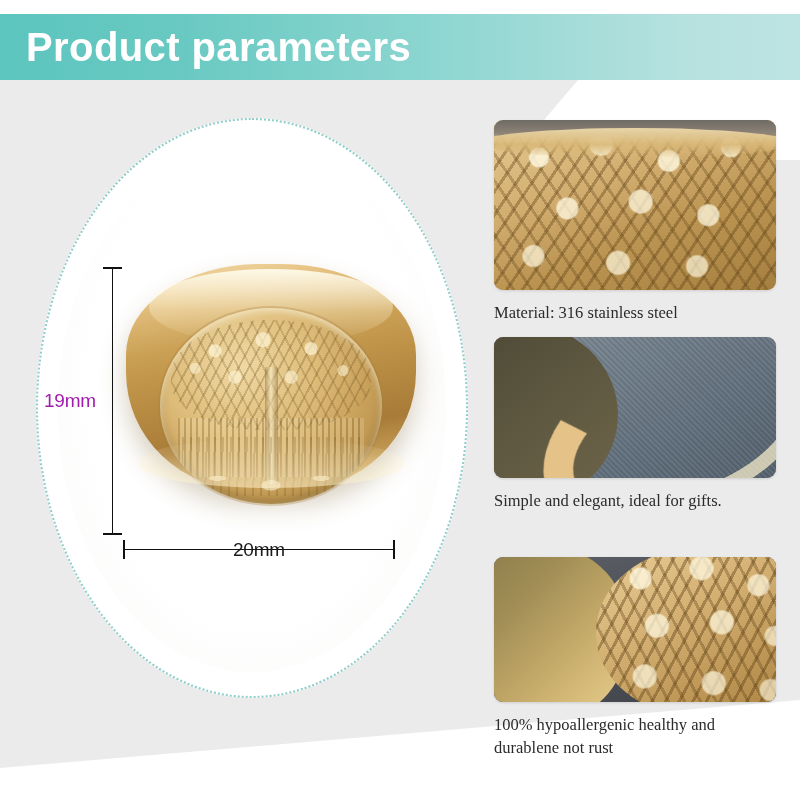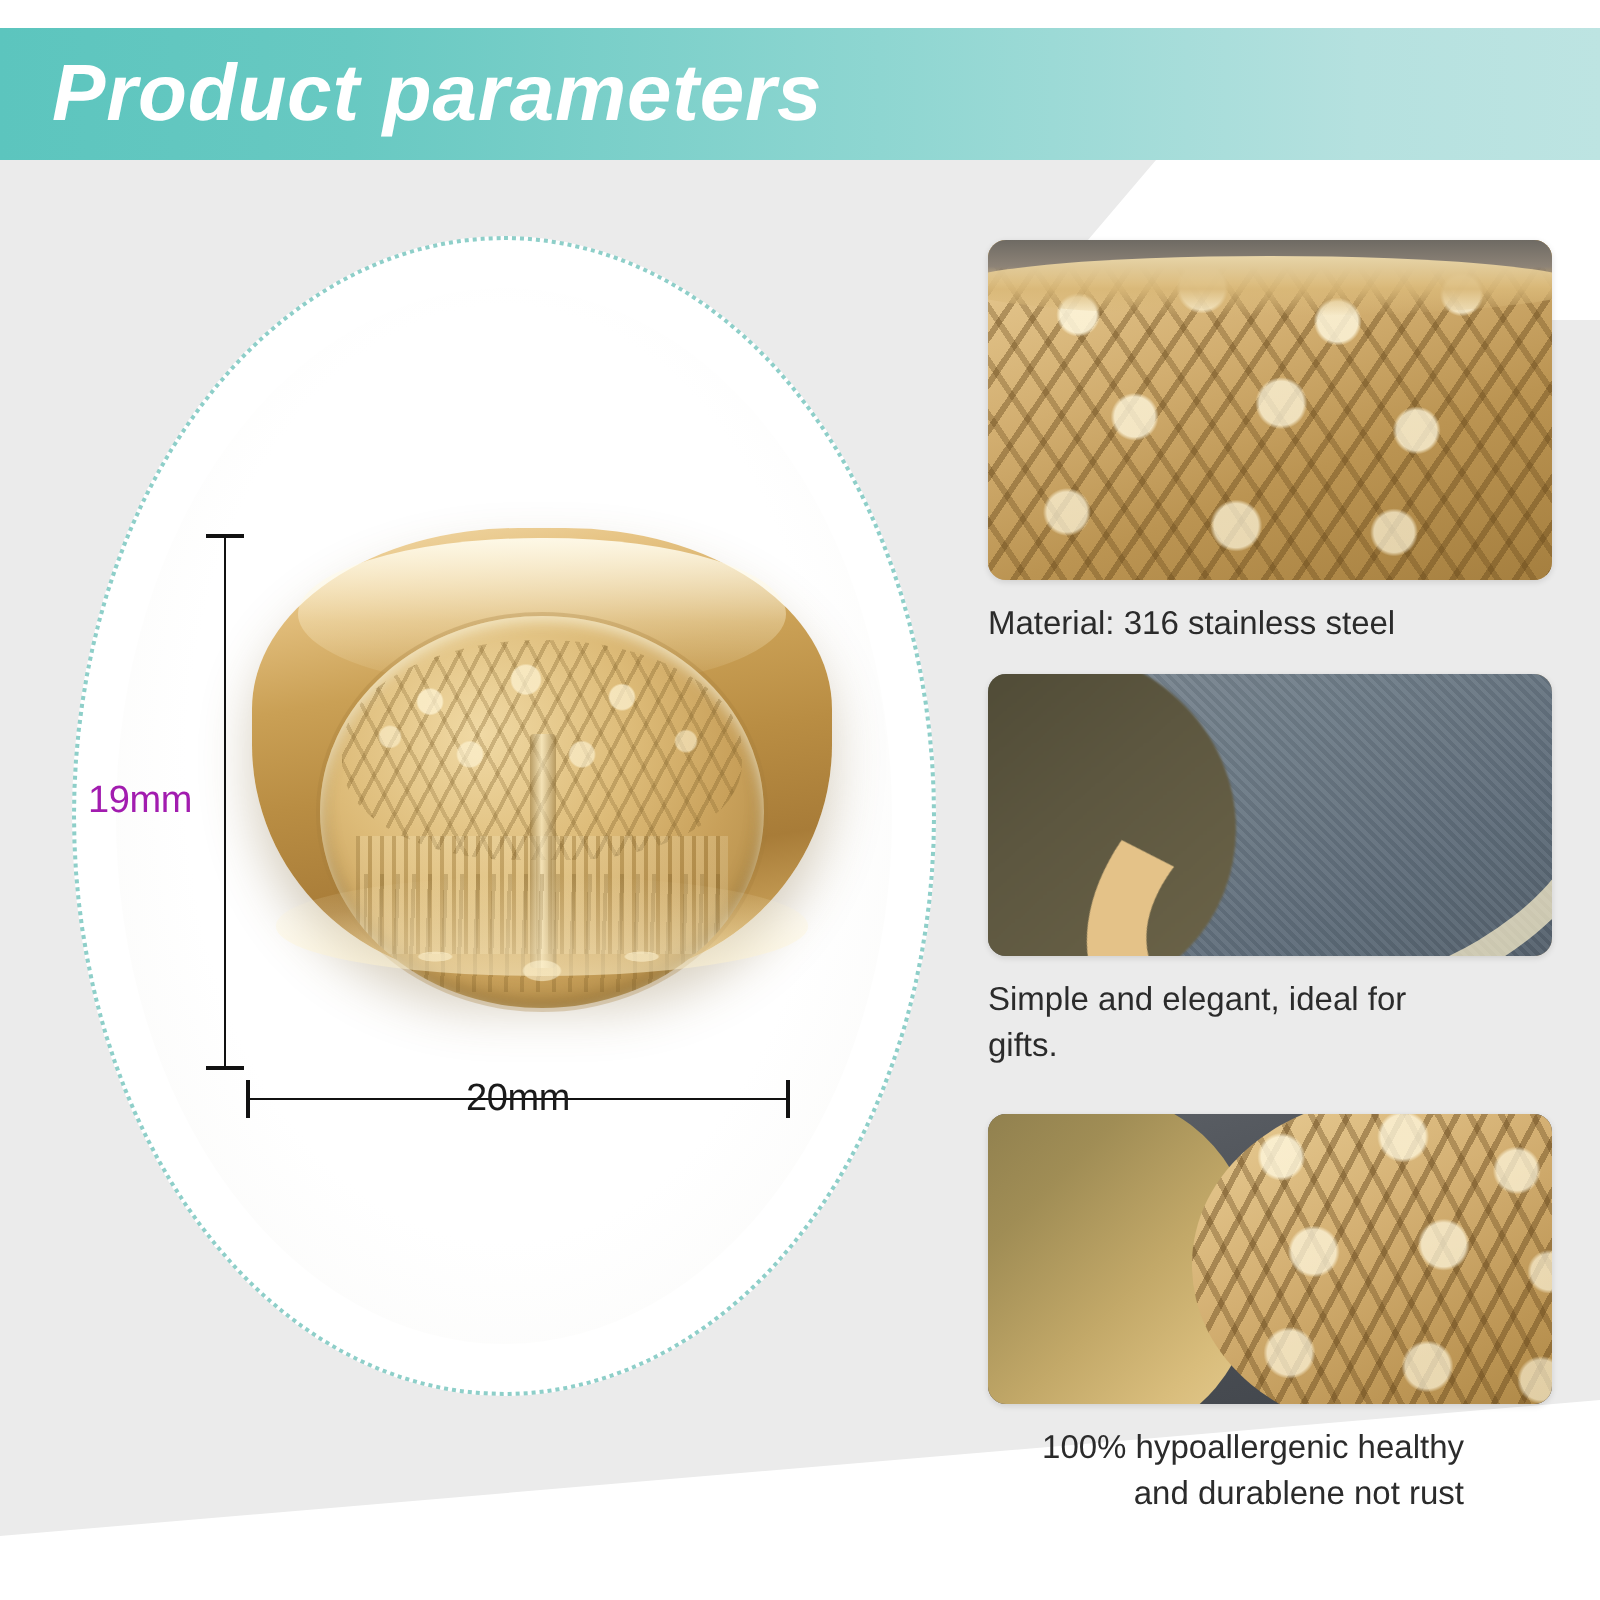--- a/index.html
+++ b/index.html
@@ -38,21 +38,20 @@
   }
   .header-title {
     position: absolute;
     left: 26px;
     top: 14px;
     width: 700px;
     height: 66px;
     line-height: 66px;
     color: #ffffff;
     font-size: 40px;
-    font-style: italic;
     font-weight: 600;
     letter-spacing: 0.4px;
     white-space: nowrap;
   }
 
   
   .showcase {
     position: absolute;
     left: 22px;
     top: 100px;
@@ -228,37 +227,38 @@
     color: #1a1a1a;
     font-size: 19px;
     letter-spacing: -0.2px;
   }
 
   
   .feature {
     position: absolute;
     left: 494px;
     width: 238px;
+    font-family: Liberation Serif, serif;
   }
   .feature-card {
     position: relative;
     width: 282px;
     height: 170px;
     border-radius: 9px;
     overflow: hidden;
     background: #c9b089;
     box-shadow: 0 1px 3px rgba(0,0,0,0.12);
   }
   .feature-caption {
     margin-top: 11px;
     color: #2b2b2b;
     font-size: 16.5px;
     line-height: 23px;
   }
-  .feature-caption.center { text-align: right; }
+  .feature-caption.center { text-align: left; }
 
   .f1 { top: 120px; }
   .f2 { top: 337px; }
   .f3 { top: 557px; }
   .f1 .feature-card { height: 170px; }
   .f2 .feature-card { height: 141px; }
   .f3 .feature-card { height: 145px; }
 
   
   .photo-texture {

